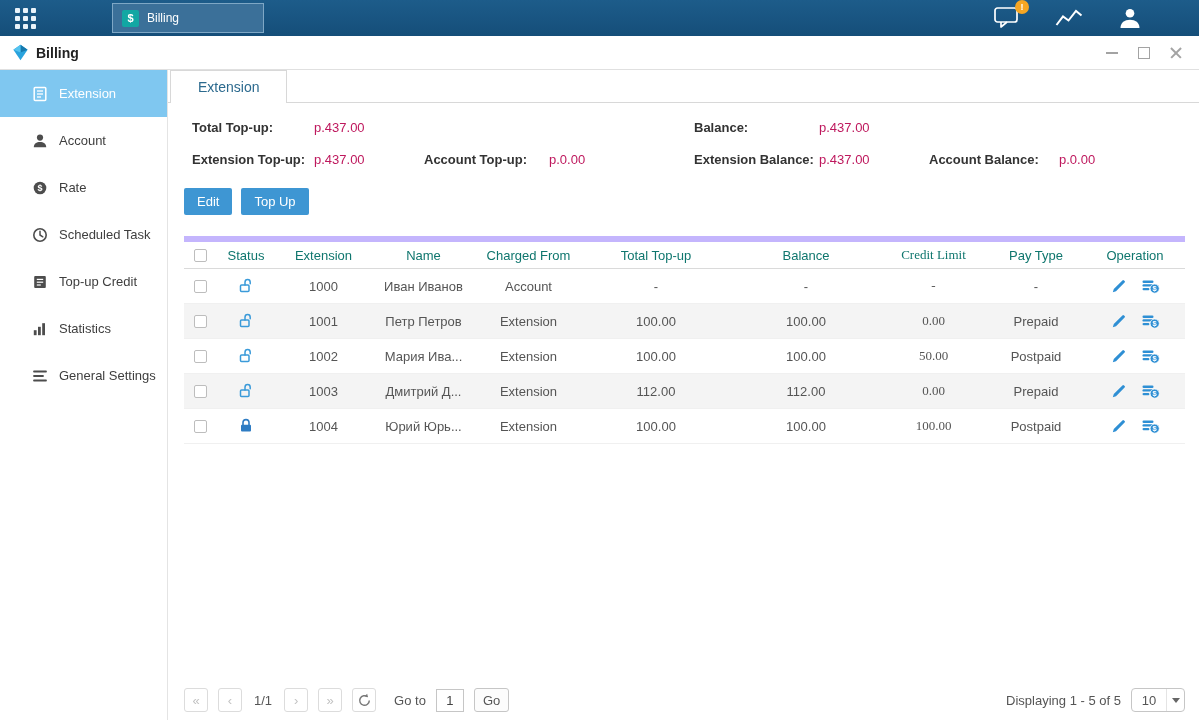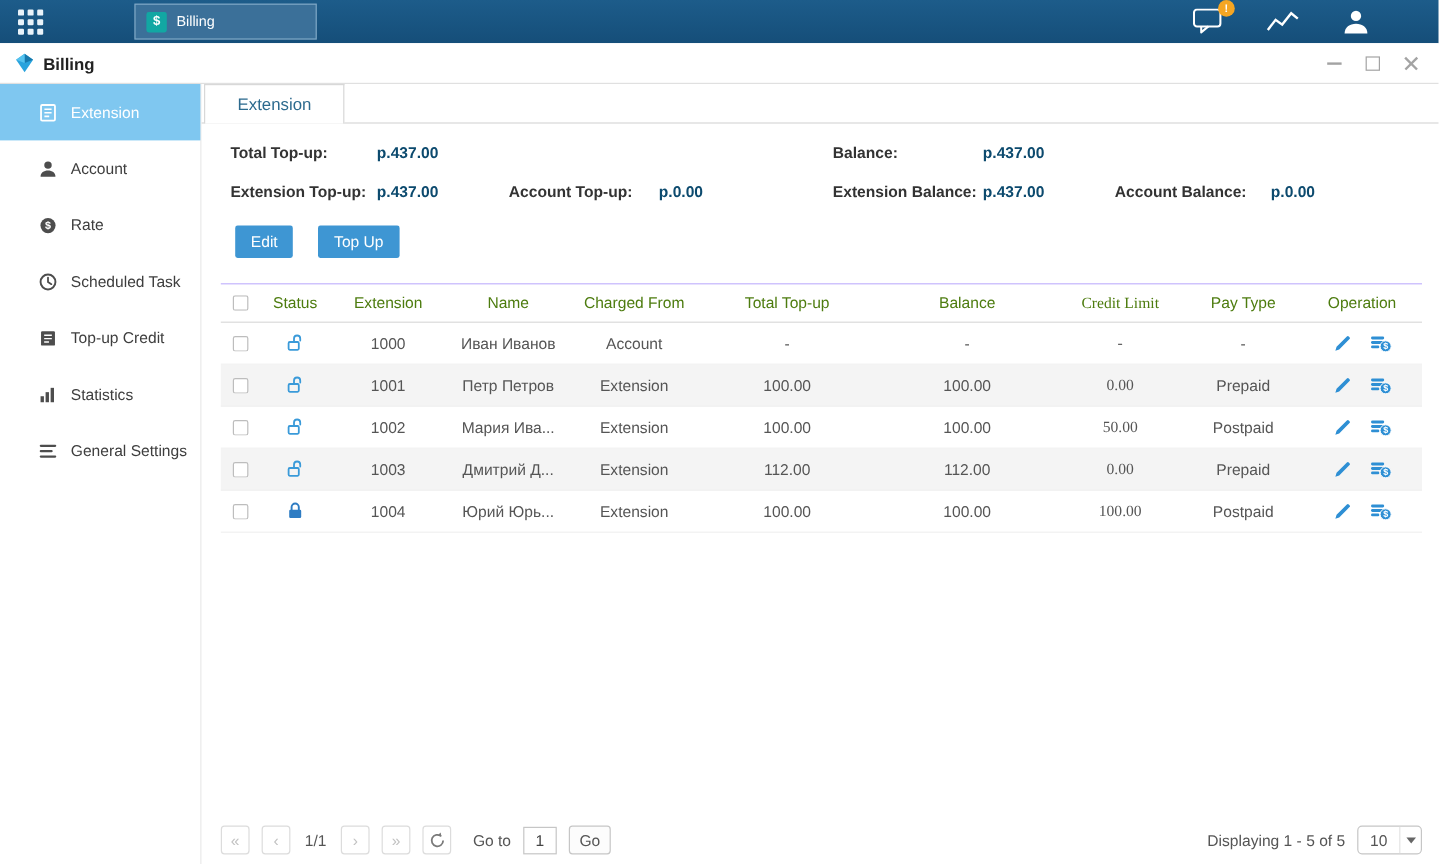--- a/index.html
+++ b/index.html
@@ -37,33 +37,33 @@
   .side-item.active { background:#7fc7f0; color:#fff; }
   .side-item.active .sicon { color:#fff; }
 
   .content { flex:1; position:relative; background:#fff; }
   .tabstrip { height:33px; border-bottom:1px solid #d8d8d8; display:flex; align-items:flex-end; padding-left:2px; }
   .tab { height:33px; background:#fff; border:1px solid #d8d8d8; border-bottom:none; display:flex; align-items:center; padding:0 27px; font-size:14px; color:#2c6a8e; margin-bottom:-1px; position:relative; z-index:1; cursor:pointer; }
 
   
   .summary { position:relative; height:78px; font-size:13px; }
   .sl { position:absolute; font-weight:bold; color:#333; white-space:nowrap; }
-  .sv { position:absolute; color:#0c4a6e; white-space:nowrap;font-weight:bold; }
+  .sv { position:absolute; color:#be185d; white-space:nowrap; }
   .r1 { top:17px; } .r2 { top:49px; }
   .p-a { left:16px;margin-left:8px; }  .p-av { left:146px; }
   .p-b { left:256px; } .p-bv { left:381px; }
   .p-c { left:526px; } .p-cv { left:651px; }
   .p-d { left:761px; } .p-dv { left:891px; }
 
   .actions { display:flex; gap:9px; padding-left:16px; margin-top:7px; }
-  .btn { height:27px; padding:0 13px; background:#3e96d3; color:#fff; border:none; border-radius:2px; font-size:13px; font-family:inherit; cursor:pointer;margin-left:12px; }
+  .btn { height:27px; padding:0 13px; background:#3e96d3; color:#fff; border:none; border-radius:2px; font-size:13px; font-family:inherit; cursor:pointer; }
 
   
   .table { margin:21px 14px 0 16px; }
-  .thead { display:flex; align-items:center; height:33px; border-top:1px solid #c4b5fd; border-bottom:1px solid #dadada; font-size:13px; color:#4d7c0f; }
+  .thead { display:flex; align-items:center; height:33px; border-top:6px solid #c4b5fd; border-bottom:1px solid #dadada; font-size:13px; color:#0f766e; }
   .trow { display:flex; align-items:center; height:35px; font-size:13px; color:#555; border-bottom:1px solid #f0f0f0; }
   .trow.alt { background:#f4f4f4; }
   .cell { text-align:center; overflow:hidden; white-space:nowrap; }
   .col-check   { width:32px;  display:flex; justify-content:center; }
   .col-status  { width:60px;  display:flex; justify-content:center; }
   .col-ext     { width:95px; }
   .col-name    { width:105px; }
   .col-charged { width:105px; }
   .col-total   { width:150px; }
   .col-balance { width:150px; }

